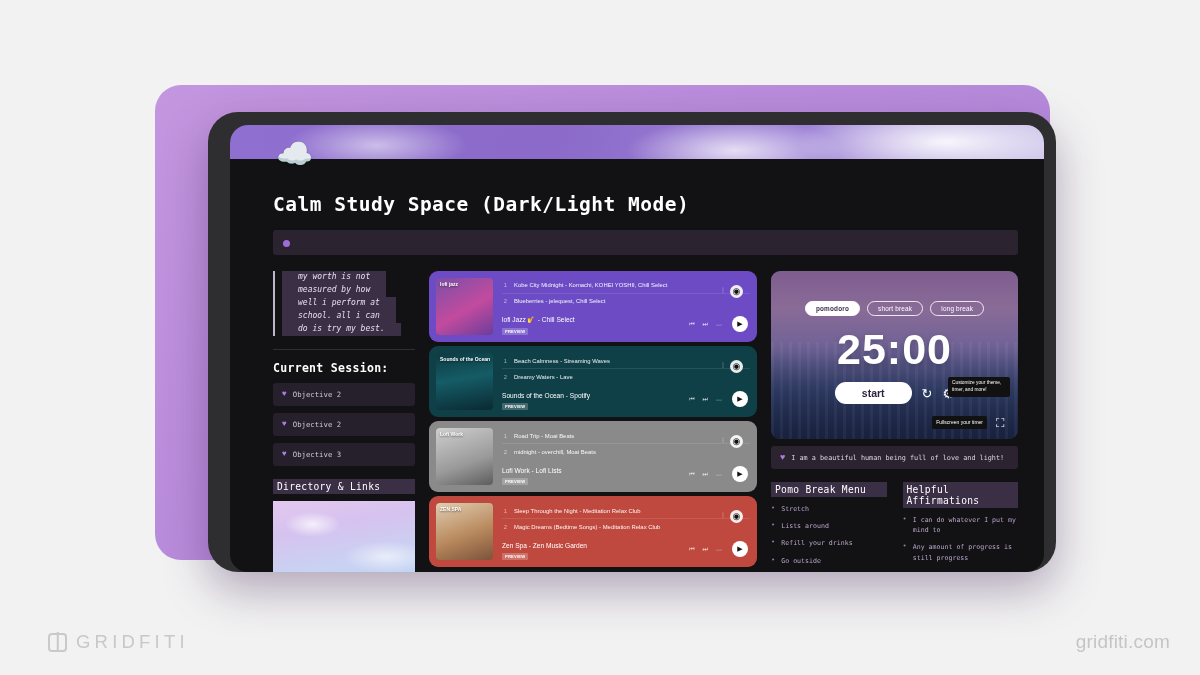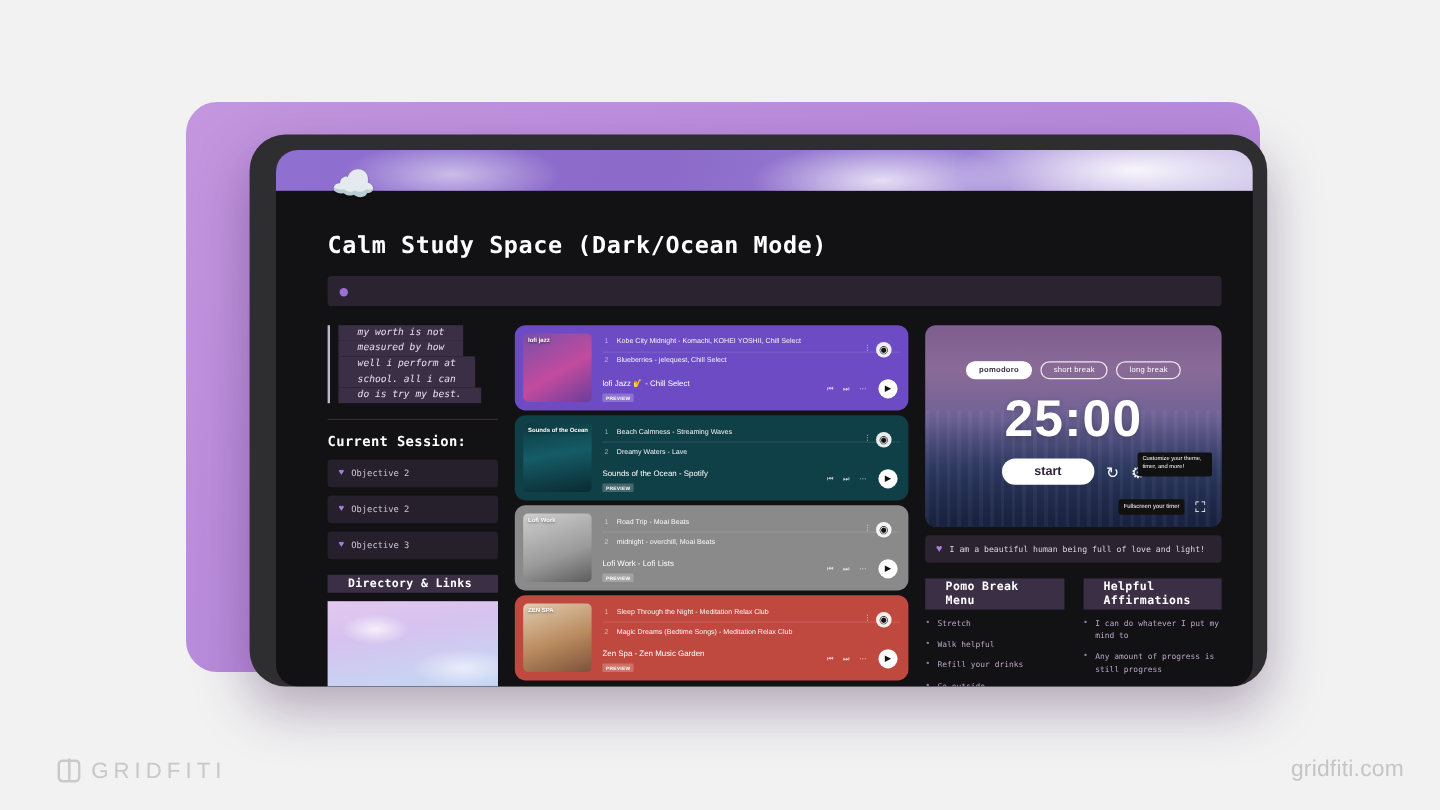--- a/index.html
+++ b/index.html
@@ -259,22 +259,22 @@
     margin-bottom: 13px;
   }
   .affirm-bar .txt {
     color: #ddd8e2; font-family: "DejaVu Sans Mono", monospace; font-size: 6.8px;
   }
 
   .two-col { display: flex; gap: 16px; }
   .two-col > div { flex: 1; }
   .list-title {
     color: #fff; font-family: "DejaVu Sans Mono", monospace;
-    font-size: 9.6px; font-weight: 700; letter-spacing: .3px;
-    background: #3b2f46; display: block; padding: 2px 17px; margin-bottom: 7px;
+    font-size: 9.6px; font-weight: 400; letter-spacing: .3px;
+    background: #3b2f46; display: block; padding: 2px 4px; margin-bottom: 7px;
   }
   .li {
     display: flex; gap: 6px; align-items: flex-start;
     color: #b9a8cc; font-family: "DejaVu Sans Mono", monospace;
     font-size: 6.6px; line-height: 1.55; margin-bottom: 7px;
   }
   .li .b { color:#8f7aa8; font-size:7px; line-height:1.3; }
 </style>
 </head>
 <body>
@@ -291,21 +291,21 @@
 
   <div class="tablet">
     <div class="screen">
 
       <div class="banner">
         <div class="cloud-icon">☁️</div>
       </div>
 
       <div class="page">
 
-        <div class="page-title">Calm Study Space (Dark/Ocean Mode)</div>
+        <div class="page-title">Calm Study Space (Dark/Light Mode)</div>
 
         <div class="callout">
           <div class="dot"></div>
         </div>
 
         <div class="cols">
 
           <div class="col-left">
             <div class="quote">
               <span>my worth is not</span>
@@ -473,21 +473,21 @@
 
             <div class="two-col">
               <div>
                 <span class="list-title">Pomo Break Menu</span>
                 <div class="li">
                     <span class="b">•</span>
                     <span>Stretch</span>
                   </div>
                 <div class="li">
                     <span class="b">•</span>
-                    <span>Walk helpful</span>
+                    <span>Lists around</span>
                   </div>
                 <div class="li">
                     <span class="b">•</span>
                     <span>Refill your drinks</span>
                   </div>
                 <div class="li">
                     <span class="b">•</span>
                     <span>Go outside</span>
                   </div>
               </div>

